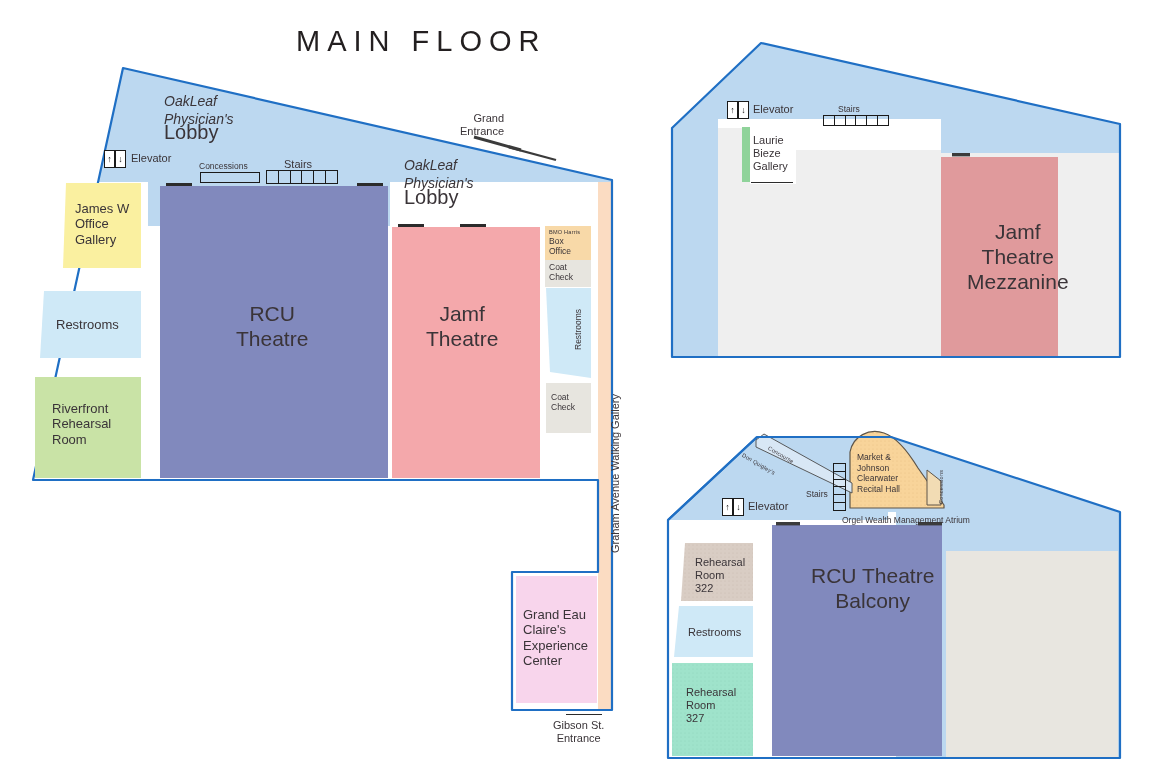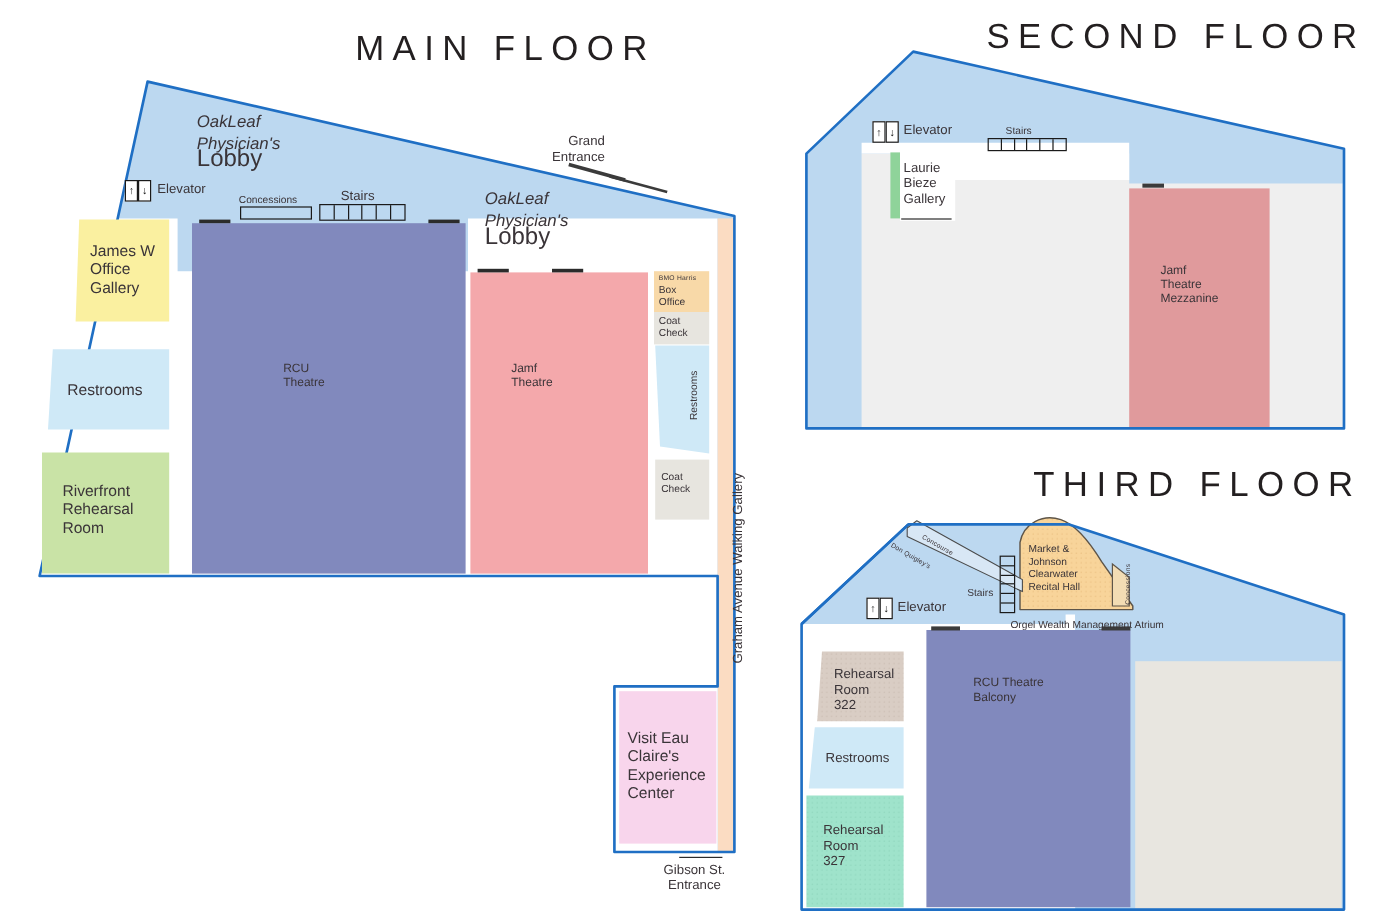--- a/index.html
+++ b/index.html
@@ -37,21 +37,21 @@
     white-space: nowrap;
   }
   .lbl {
     position: absolute;
     font-family: "Liberation Sans", sans-serif;
     color: #3a3438;
     white-space: pre-line;
     line-height: 1.18;
     pointer-events: none;
   }
-  .lbl-room-lg { font-size: 10px; }
+  .lbl-room-lg { font-size: 21px; text-align: center; }
   .lbl-room-md { font-size: 13px; }
   .lbl-room-sm { font-size: 11px; }
   .lbl-tiny { font-size: 8.5px; }
   .lbl-micro { font-size: 5.6px; letter-spacing:.2px; }
   .lbl-lobby-brand { font-size: 14px; line-height:1.25;font-style:italic; }
   .lbl-lobby-big { font-size: 20px; }
   .rot90 { transform-origin: 0 0; }
   .elev {
     position: absolute;
     width: 22px; height: 18px;
@@ -194,22 +194,20 @@
       <path d="M927,470 L941,481 L941,505 L927,505 Z" fill="#f2dcb4" stroke="#5e5549" stroke-width="1"></path>
 
       <path d="M756,440 L764,434 L852,483 L852,493 L756,447 Z" fill="#d8e7f5" stroke="#4a4a4a" stroke-width="0.9" stroke-linejoin="round"></path>
 
       <path d="M757,437 L828,437 L891,437 L1120,512 L1120,758 L668,758 L668,520 Z" fill="none" stroke="#1f6fc4" stroke-width="2.2" stroke-linejoin="round"></path>
       <path d="M757,437 L668,520" fill="none" stroke="#1f6fc4" stroke-width="2.2"></path>
     </g>
   </svg>
 
   <div class="floor-title" style="left:296px; top:25px;">MAIN FLOOR</div>
-  <div class="floor-title" style="left:822px; top:15px;">SECOND FLOOR</div>
-  <div class="floor-title" style="left:861px; top:388px;">THIRD FLOOR</div>
 
   <div class="lbl lbl-lobby-brand" style="left:164px; top:93px;">OakLeaf
 Physician's</div>
   <div class="lbl lbl-lobby-big" style="left:164px; top:121px;">Lobby</div>
 
   <div class="lbl lbl-lobby-brand" style="left:404px; top:157px;">OakLeaf
 Physician's</div>
   <div class="lbl lbl-lobby-big" style="left:404px; top:186px;">Lobby</div>
 
   <div class="lbl lbl-room-md" style="left:75px; top:201px;">James W
@@ -229,21 +227,21 @@
   <div class="lbl lbl-tiny" style="left:549px; top:236px;">Box
 Office</div>
   <div class="lbl lbl-tiny" style="left:549px; top:262px;">Coat
 Check</div>
   <div class="lbl lbl-tiny rot90" style="left:573px; top:350px; transform:rotate(-90deg);">Restrooms</div>
   <div class="lbl lbl-tiny" style="left:551px; top:392px;">Coat
 Check</div>
 
   <div class="lbl lbl-room-sm rot90" style="left:609px; top:553px; transform:rotate(-90deg);">Graham Avenue Walking Gallery</div>
 
-  <div class="lbl lbl-room-md" style="left:523px; top:607px;">Visit Eau
+  <div class="lbl lbl-room-md" style="left:523px; top:607px;">Grand Eau
 Claire's
 Experience
 Center</div>
 
   <div class="elev" style="left:104px; top:150px;">
     <div class="half l">↑</div>
     <div class="half r">↓</div>
   </div>
   <div class="lbl lbl-room-sm" style="left:131px; top:152px;">Elevator</div>
 

